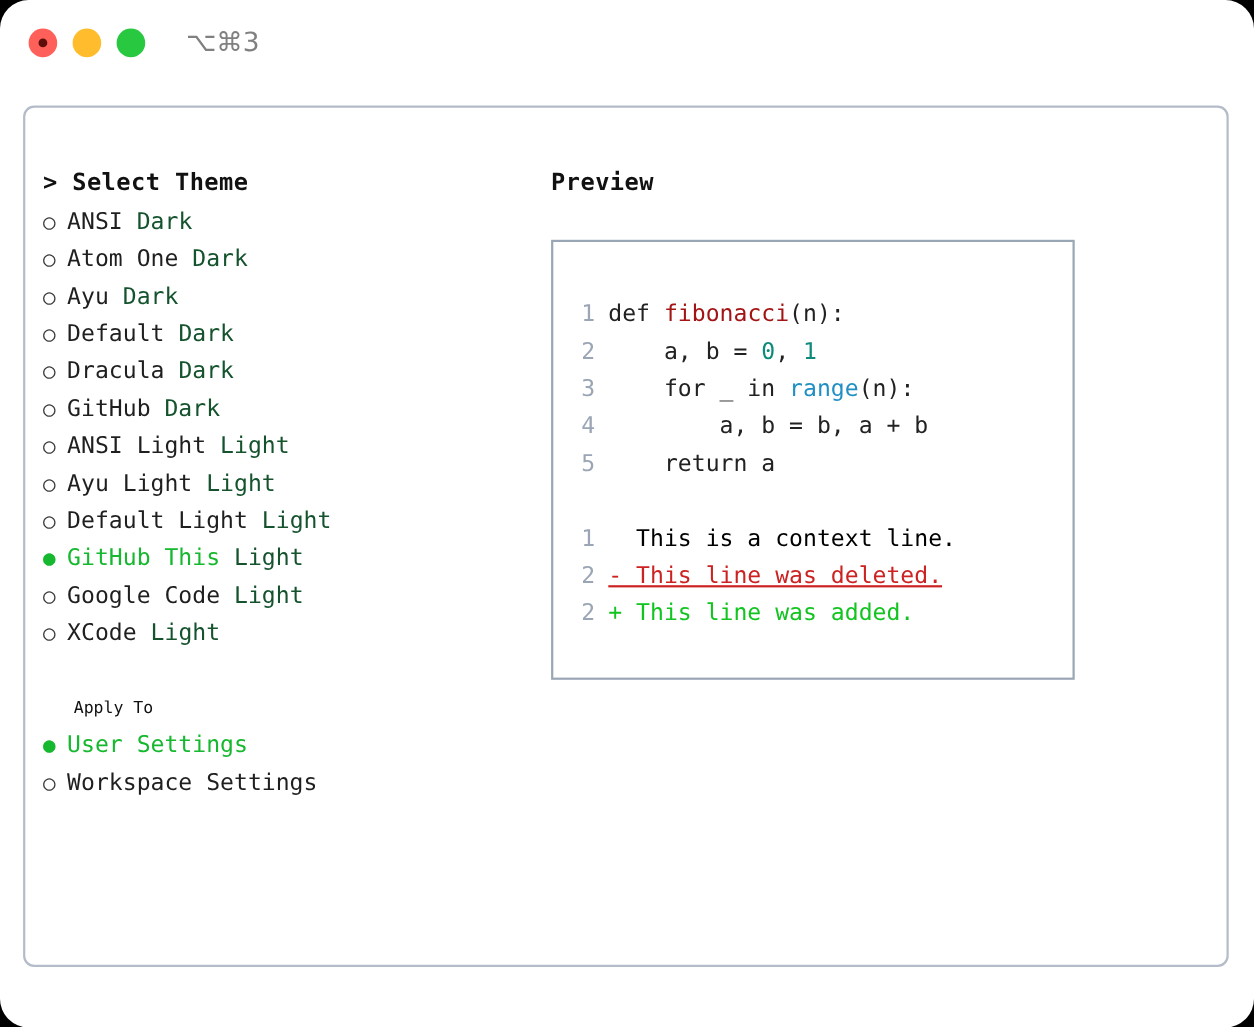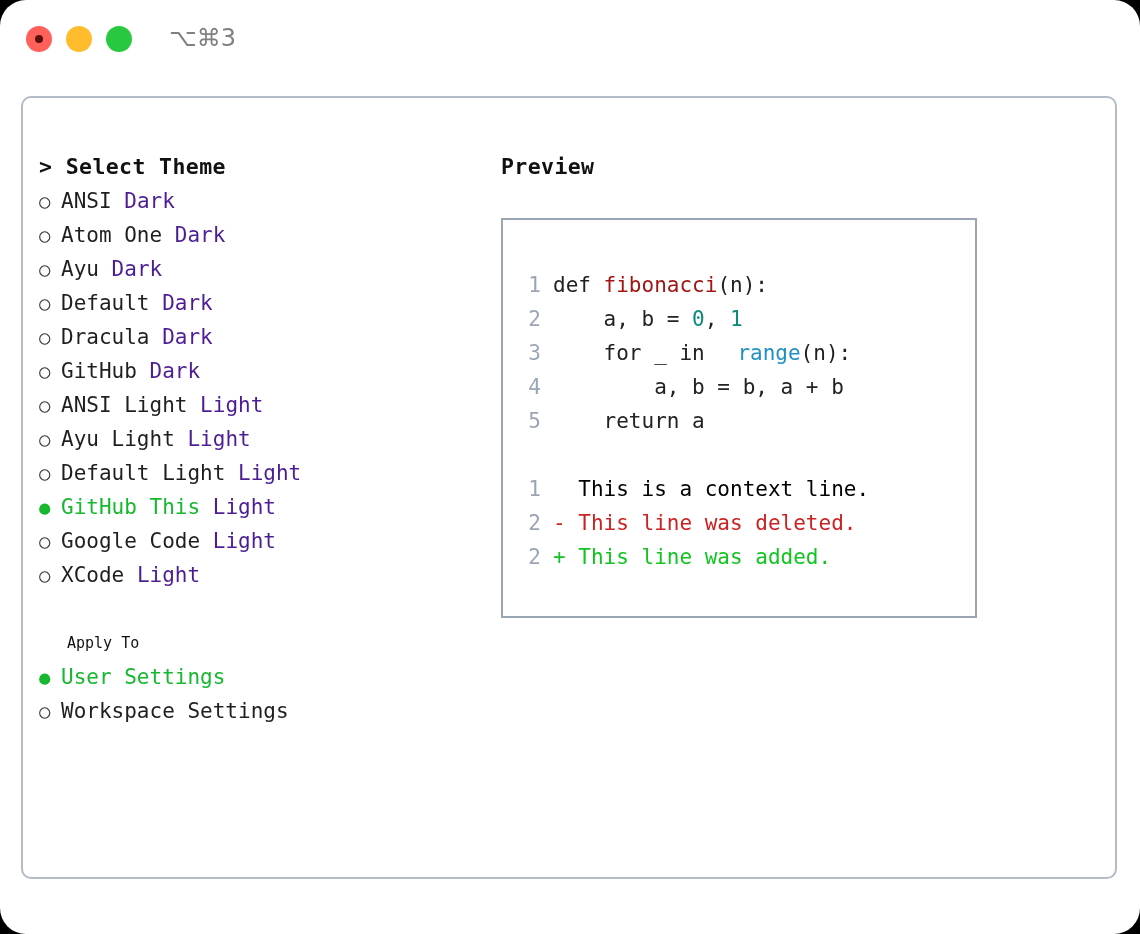--- a/index.html
+++ b/index.html
@@ -108,21 +108,21 @@
     display: inline-block;
     width: 22px;
     flex: 0 0 22px;
     font-size: 19px;
     color: #3b3b3b;
     line-height: 34px;
   }
   .radio.sel { color: #15b82e; }
   .theme-name { color: #1f1f1f; }
   .theme-row.selected .theme-name { color: #15b82e; }
-  .theme-tag { color: #4c1d95; }
+  .theme-tag { color: #14532d; }
 
   .spacer-row { height: 34px; }
 
   #apply-to-header {
     font-size: 15px;
     line-height: 34px;
     height: 34px;
     white-space: pre;
     color: #111111;
     padding-left: 28px;
@@ -177,26 +177,26 @@
   .lineno {
     flex: 0 0 26px;
     width: 26px;
     text-align: right;
     color: #9aa5b5;
     margin-right: 12px;
   }
   .code-text { color: #222222; }
   .tok-fn   { color: #a31515; }
   .tok-num  { color: #0d8a7a; }
-  .tok-call { color: #1f8fc4; margin-left: 20px; }
+  .tok-call { color: #1f8fc4; }
   .tok-plain{ color: #222222; }
 
   .diff-gap { height: 34px; }
   .diff-context .code-text { color: #000000; }
-  .diff-del .code-text { color: #cc2222; }
+  .diff-del .code-text { color: #cc2222; text-decoration: underline; }
   .diff-add .code-text { color: #11c41f; text-align: right; }
 </style>
 </head>
 <body>
 
 <div id="window">
 
   <div id="titlebar">
     <div class="dot" id="dot-close"></div>
     <div id="dot-close-inner"></div>

